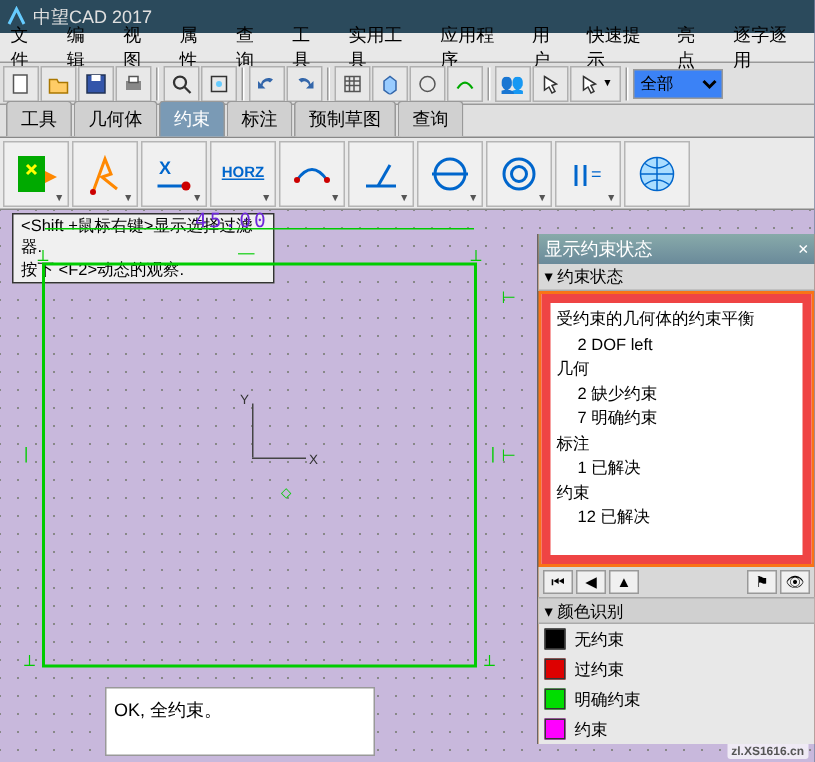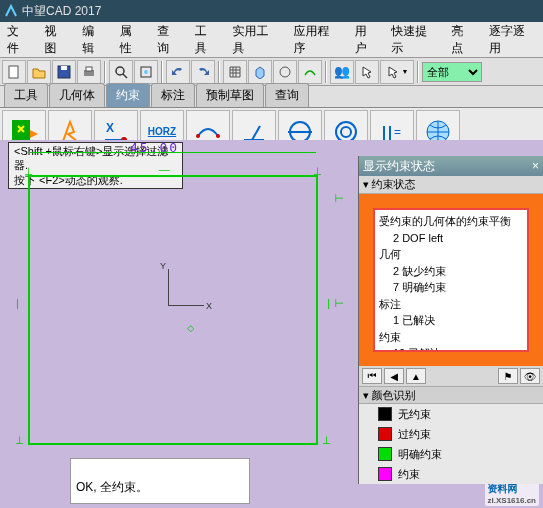--- a/index.html
+++ b/index.html
@@ -1,19 +1,19 @@
 <!DOCTYPE html>
 <html><head>
 <meta charset="utf-8">
 <style>
 *{box-sizing:border-box;margin:0;padding:0;font-family:"Microsoft YaHei","SimSun",sans-serif}
 body{width:543px;height:508px;background:#2b4a5c;overflow:hidden;position:relative}
 .title-bar{height:22px;background:#2b4a5c;display:flex;align-items:center;padding:0 4px;color:#e0e0e0;font-size:12px}
 .title-bar svg{margin-right:4px}
-.menu-bar{height:36px;background:#e8e8e8;display:flex;align-items:center;border-bottom:1px solid #999;font-size:12px}
+.menu-bar{height:20px;background:#e8e8e8;display:flex;align-items:center;border-bottom:1px solid #999;font-size:12px}
 .menu-bar span{padding:2px 7px;cursor:default}
 .menu-bar .r{margin-left:auto;padding:2px 6px}
 .tool-row1{height:28px;background:#e0e0e0;display:flex;align-items:center;border-bottom:1px solid #999;padding:0 2px;gap:1px}
 .tbtn{width:24px;height:24px;background:#e8e8e8;border:1px solid #b0b0b0;display:flex;align-items:center;justify-content:center;font-size:13px;cursor:default}
 .tbtn.drop{width:34px}
 .sep{width:2px;height:22px;border-left:1px solid #999;border-right:1px solid #fff;margin:0 2px}
 .tab-row{height:22px;background:#e0e0e0;display:flex;align-items:flex-end;border-bottom:1px solid #888;padding:0 4px;font-size:12px}
 .tab{padding:3px 9px;background:#d0d0d0;border:1px solid #999;border-bottom:none;margin-right:1px;border-radius:3px 3px 0 0;cursor:default}
 .tab.active{background:#7a9ab5;color:#fff}
 .big-tools{height:48px;background:#eaeaea;display:flex;align-items:center;border-bottom:1px solid #888;padding:0 2px;gap:2px}
@@ -23,50 +23,50 @@
 .dotgrid{position:absolute;inset:0;background-image:radial-gradient(circle,#888 0.5px,transparent 0.5px);background-size:12px 12px;background-position:6px 6px}
 .hint{position:absolute;left:8px;top:2px;background:#f0f0f0;border:1px solid #333;padding:1px 5px;font-size:11px;line-height:1.3;max-width:175px}
 .rect{position:absolute;left:28px;top:35px;width:290px;height:270px;border:2px solid #0c0}
 .dimtop{position:absolute;left:130px;top:0;color:#6d28d9;font-size:13px;font-family:monospace;letter-spacing:2px}
 .dimline{position:absolute;border-top:1px solid #0c0}
 .axis{position:absolute;left:168px;top:165px}
 .axis .y{position:absolute;width:1px;height:36px;background:#444;left:0;top:-36px}
 .axis .x{position:absolute;height:1px;width:36px;background:#444;left:0;top:0}
 .axis .lbl{position:absolute;font-size:9px;color:#333}
 .cmark{position:absolute;color:#0c0;font-size:11px}
-.status-box{position:absolute;left:70px;top:318px;width:180px;height:46px;background:#fff;border:1px solid #999;padding:20px 5px;font-size:12px}
+.status-box{position:absolute;left:70px;top:318px;width:180px;height:46px;background:#fff;border:1px solid #999;padding:6px 5px;font-size:12px}
 .panel{position:absolute;right:0;top:16px;width:185px;background:#f97316;border-left:1px solid #666}
 .panel-title{height:20px;background:linear-gradient(#8aa,#6a8a9a);color:#fff;display:flex;align-items:center;justify-content:space-between;padding:0 4px;font-size:12px}
 .panel-sub{height:18px;background:#d8d8d8;border-bottom:1px solid #aaa;display:flex;align-items:center;padding:0 4px;font-size:11px}
-.panel-list{background:#fff;border:2px solid #ef4444;margin:14px;height:144px;padding:3px 4px;font-size:11px;line-height:1.5;overflow:auto;position:relative}
+.panel-list{background:#fff;border:6px solid #ef4444;margin:2px;height:180px;padding:3px 4px;font-size:11px;line-height:1.5;overflow:auto;position:relative}
 .panel-list .indent{padding-left:14px}
 .ctrl-row{height:20px;background:#d8d8d8;display:flex;align-items:center;justify-content:space-between;padding:0 3px;gap:2px}
 .ctrl-row .cb{width:20px;height:16px;background:#f0f0f0;border:1px solid #999;display:flex;align-items:center;justify-content:center;font-size:10px}
 .color-sec{background:#e8e8e8}
 .color-hdr{height:18px;background:#d0d0d0;border-top:1px solid #aaa;border-bottom:1px solid #aaa;padding:0 4px;font-size:11px;display:flex;align-items:center}
-.color-row{display:flex;align-items:center;padding:2px 19px;font-size:11px;height:20px}
+.color-row{display:flex;align-items:center;padding:2px 4px;font-size:11px;height:20px}
 .swatch{width:14px;height:14px;margin-right:6px;border:1px solid #333}
 .watermark{position:absolute;right:4px;bottom:2px;font-size:10px;color:#06a;font-weight:bold;background:rgba(255,255,255,0.7);padding:1px 3px;border-radius:2px}
 .watermark .sub{font-size:8px;color:#555;display:block}
-select.combo{height:20px;font-size:11px;border:1px solid #999;background:#86efac}
+select.combo{height:20px;font-size:11px;border:1px solid #999;background:#3b82f6}
 </style>
 </head>
 <body>
 
 <div class="title-bar">
   <svg width="14" height="14" viewBox="0 0 14 14">
       <path d="M2 12 L7 2 L12 12" stroke="#6cf" stroke-width="2" fill="none"></path>
     </svg>
   <span>中望CAD 2017</span>
 </div>
 
 <div class="menu-bar">
   <span>文件</span>
+  <span>编辑</span>
   <span>视图</span>
-  <span>编辑</span>
   <span>属性</span>
   <span>查询</span>
   <span>工具</span>
   <span>实用工具</span>
   <span>应用程序</span>
   <span>用户</span>
   <span class="r">快速提示</span>
   <span>亮点</span>
   <span>逐字逐用</span>
 </div>

